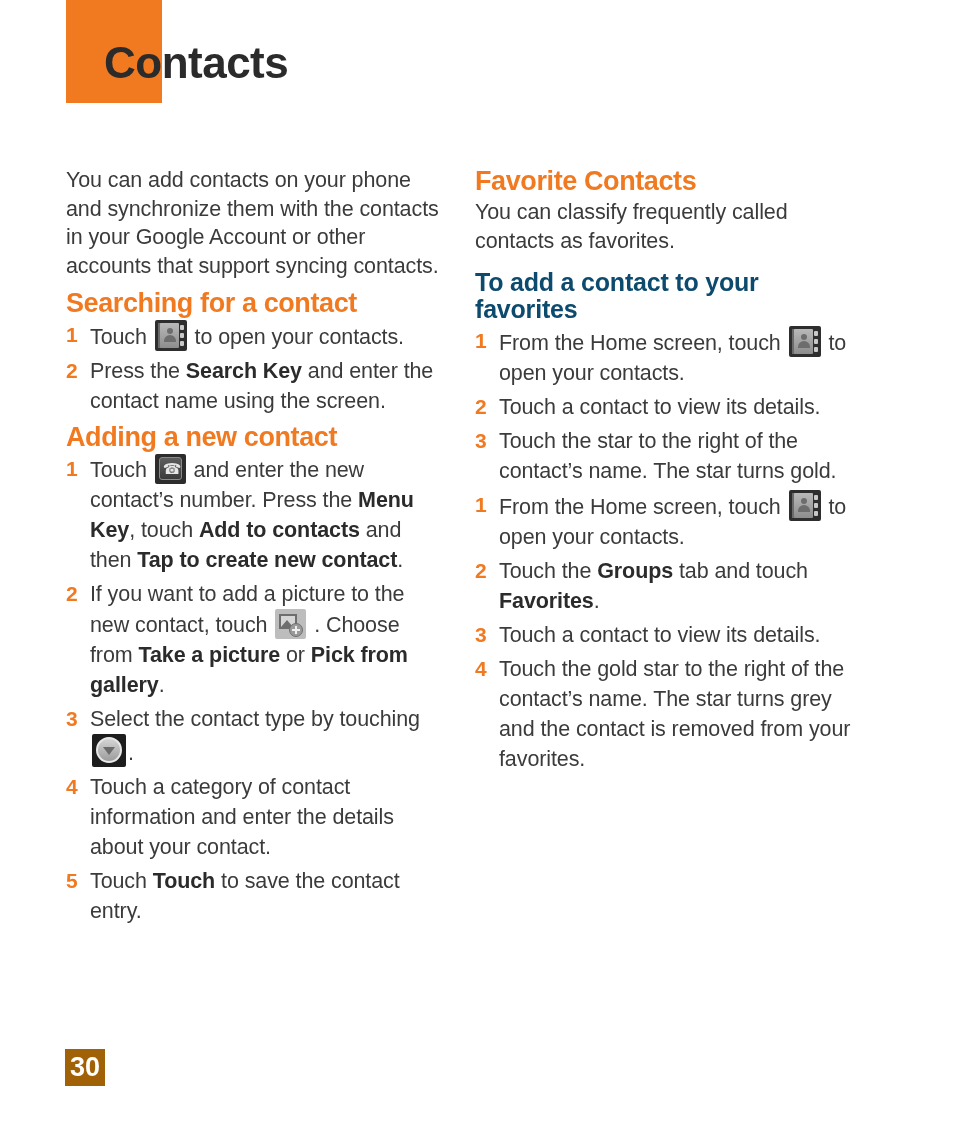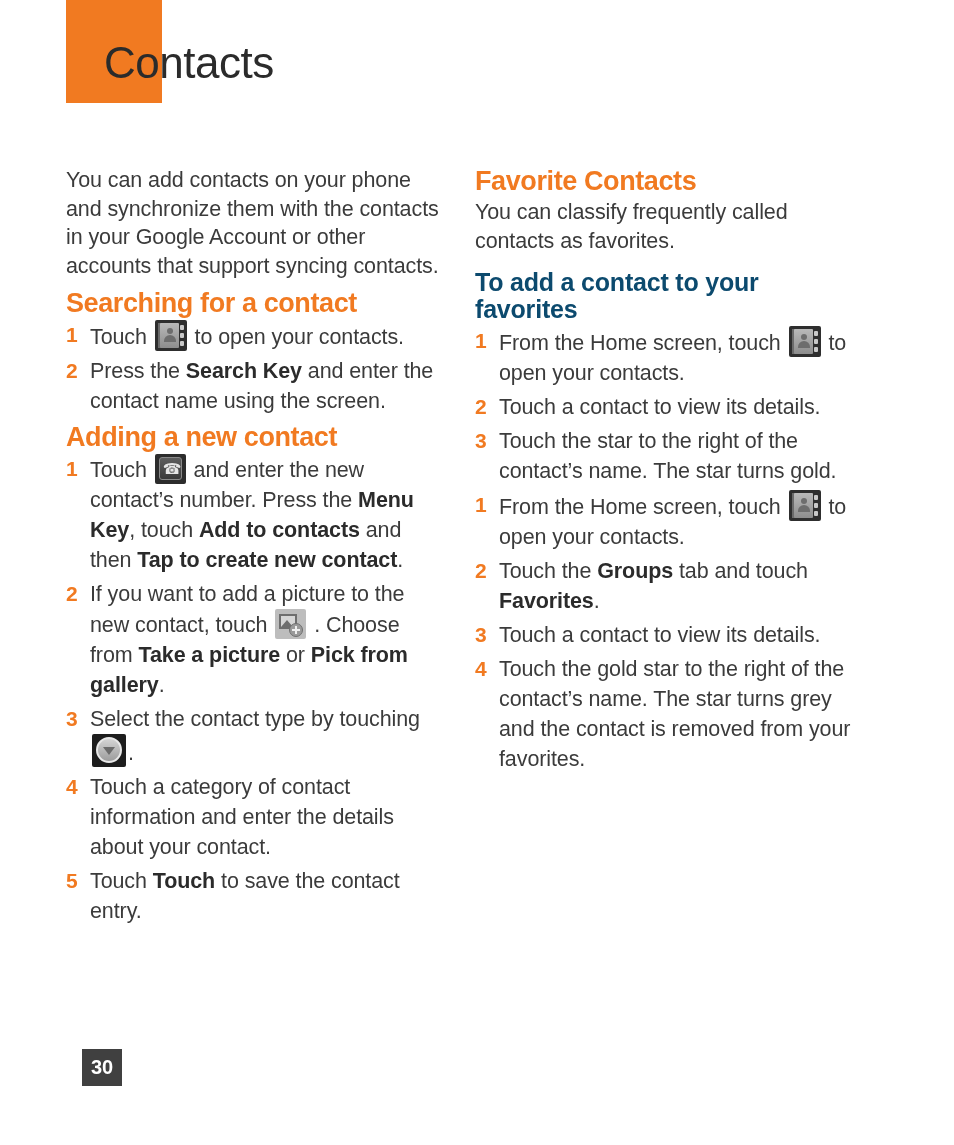--- a/index.html
+++ b/index.html
@@ -28,21 +28,21 @@
     left: 66px; top: 0;
     width: 96px;
     height: 103px;
     background: #f17a21;
   }
   #page-title {
     position: absolute;
     left: 104px;
     top: 41px;
     font-size: 44px;
-    font-weight: normal;
+    font-weight: bold;
     letter-spacing: -0.5px;
     color: #2b2b2b;
     line-height: 1;
     white-space: nowrap;
   }
 
   
   #columns {
     position: absolute;
     left: 0;
@@ -250,27 +250,27 @@
     left: 11px; top: 13px;
     width: 0; height: 0;
     border-left: 6px solid transparent;
     border-right: 6px solid transparent;
     border-top: 8px solid #6b6b6b;
   }
 
   
   #page-number-badge {
     position: absolute;
-    left: 82px;
+    left: 65px;
     top: 1049px;
     width: 40px;
     height: 37px;
-    background: #404040;
+    background: #a16207;
     color: #ffffff;
-    font-size: 20px;
+    font-size: 27px;
     font-weight: bold;
     display: flex;
     align-items: center;
     justify-content: center;
   }
 </style>
 </head>
 <body>
 
 <div id="header">

